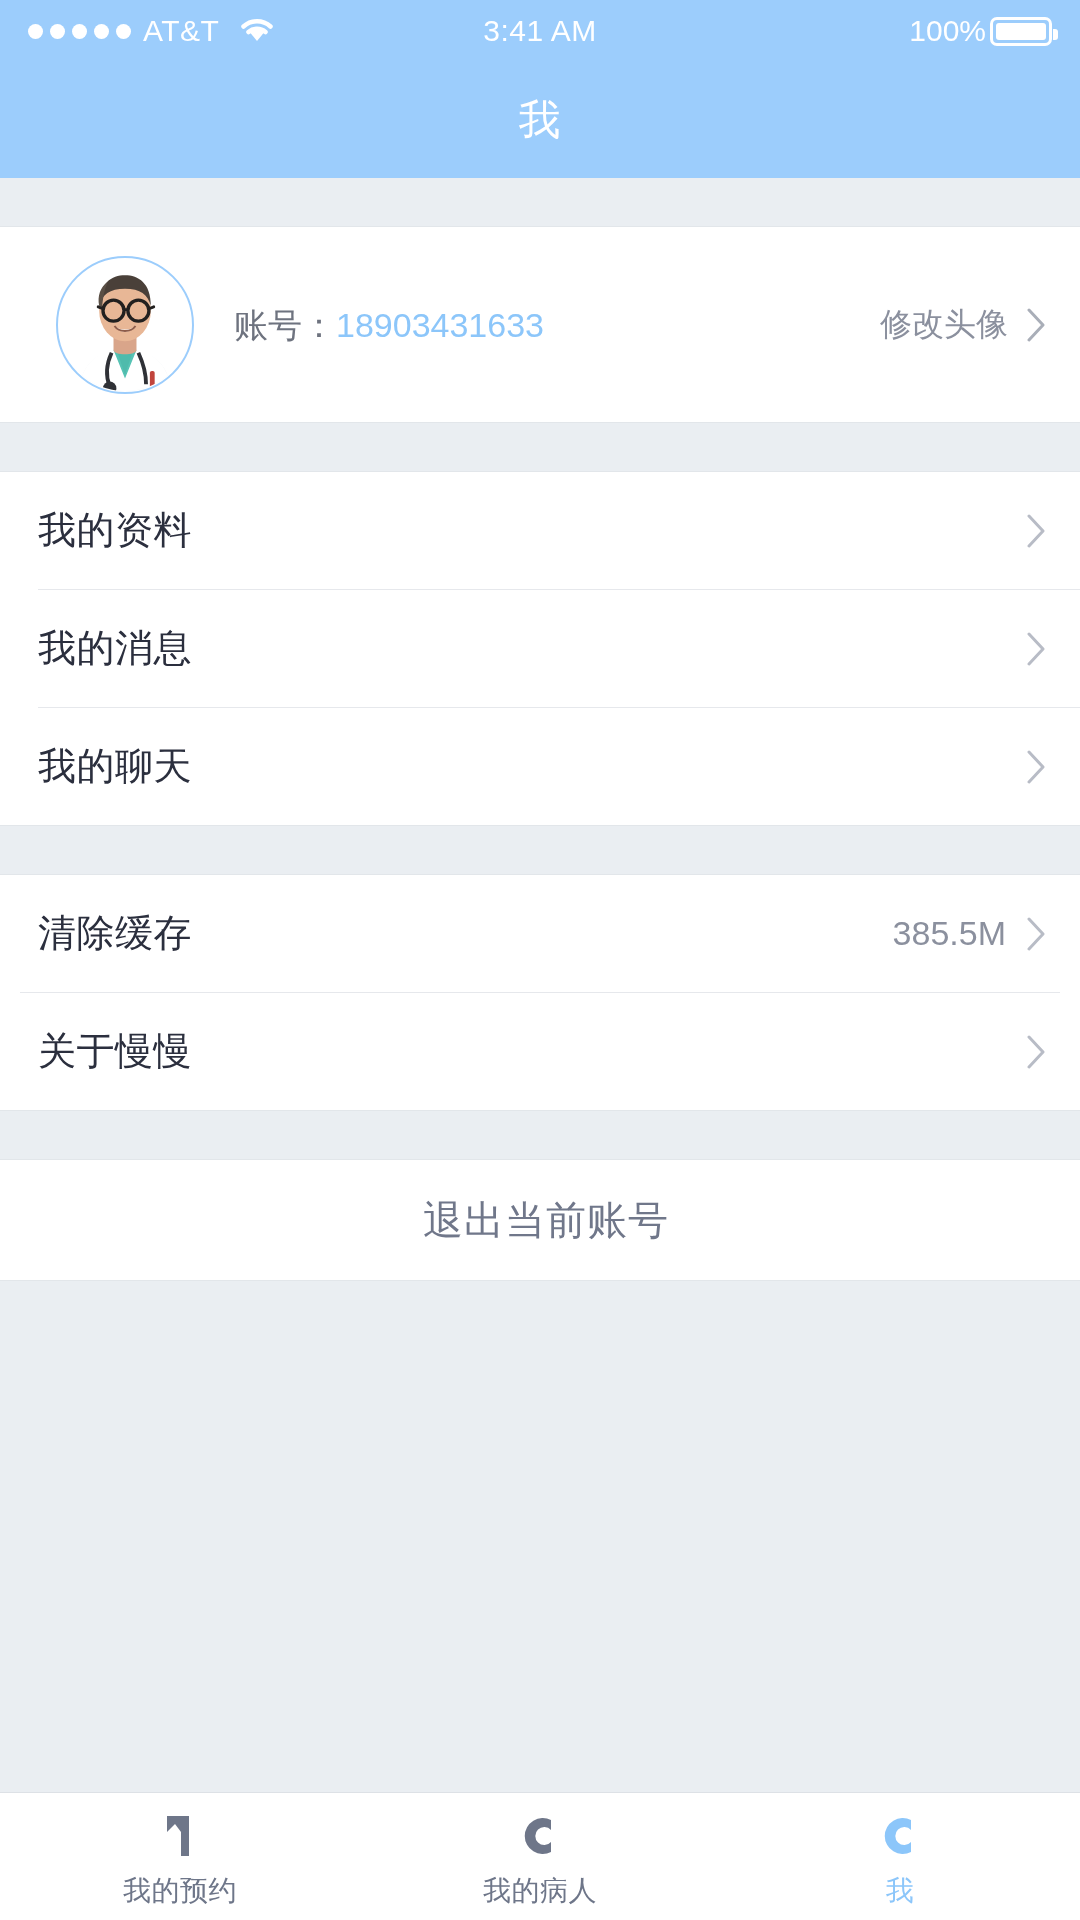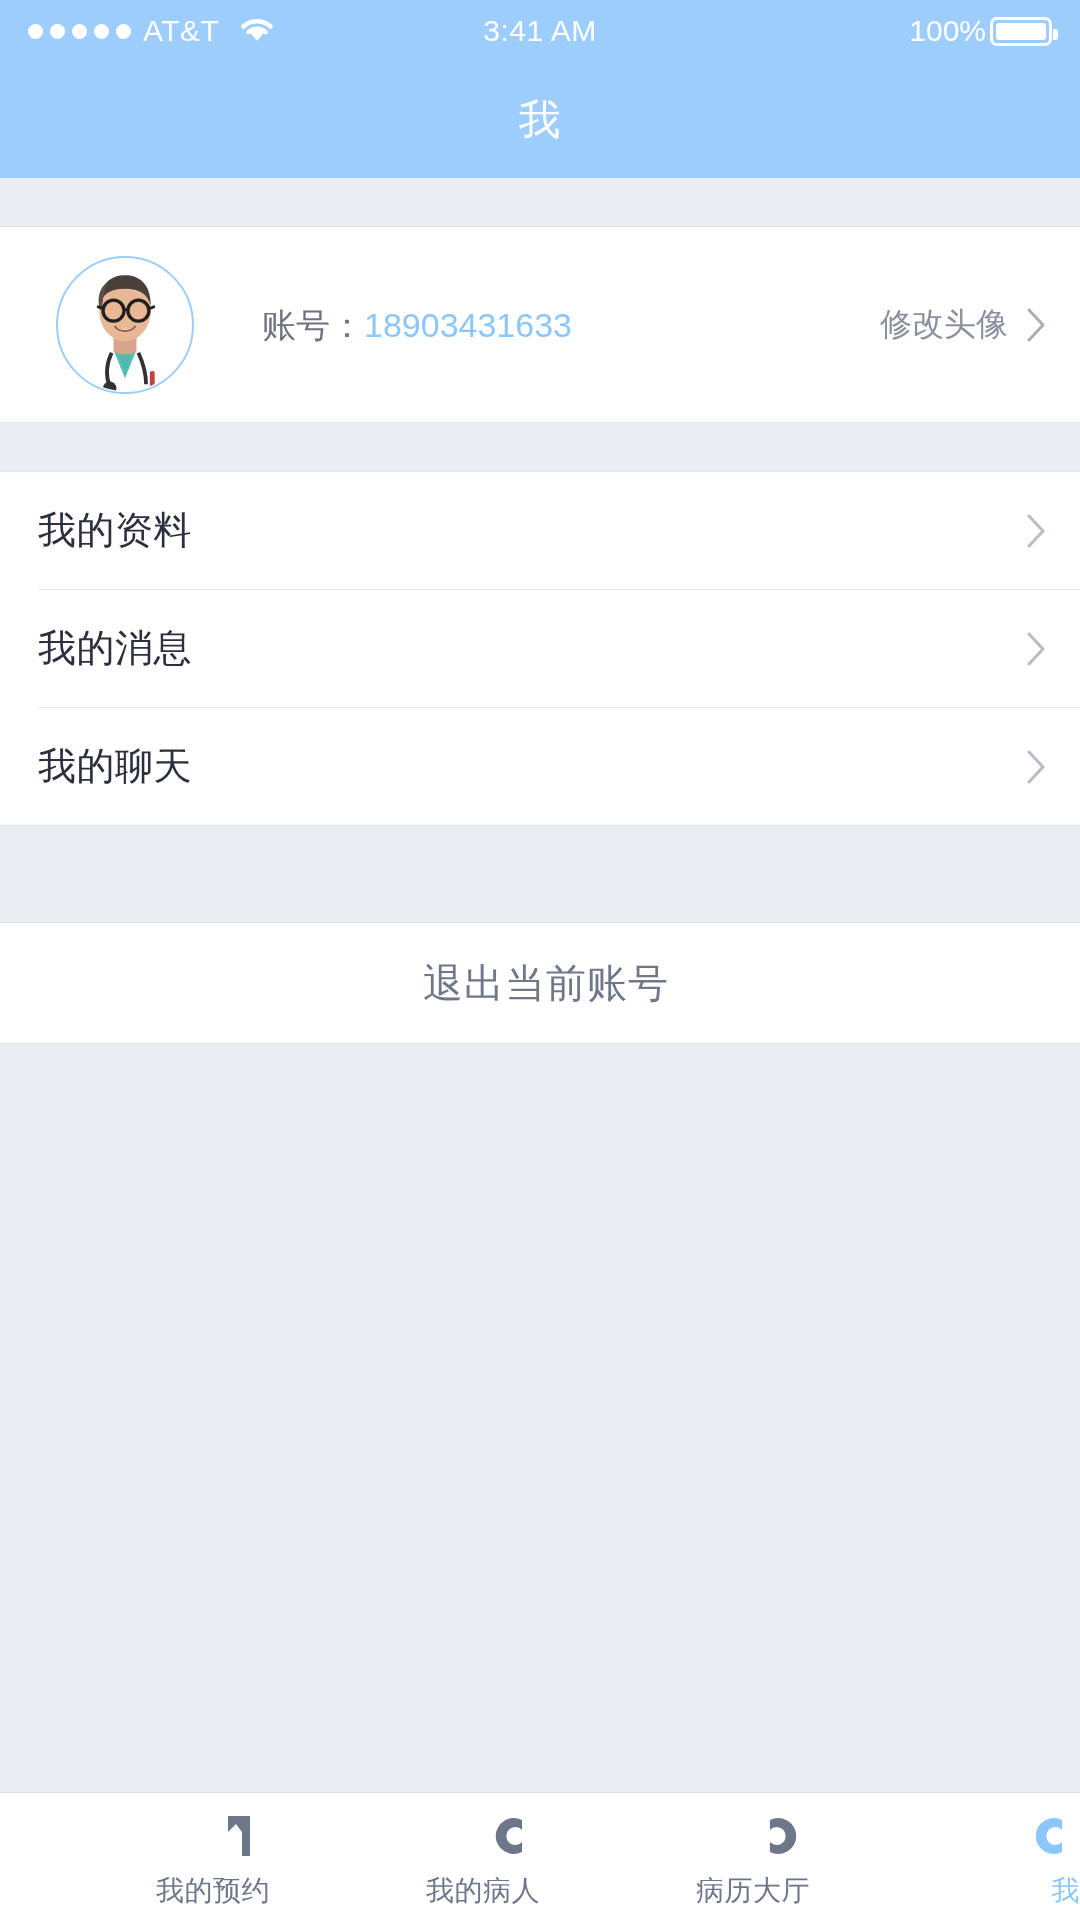--- a/index.html
+++ b/index.html
@@ -52,21 +52,21 @@
   
   .profile { display:flex; align-items:center; height:195px; padding:0 34px 0 56px; }
   .avatar {
     width:138px; height:138px; border-radius:50%;
     border:2px solid #9CCDFC; overflow:hidden; flex:0 0 auto;
     background:#ffffff; position:relative;
   }
   .avatar svg { display:block; width:100%; height:100%; }
   .p-info { margin-left:40px; display:flex; flex-direction:column; justify-content:center; gap:22px; }
   .p-name { font-size:40px; color:#2B2F3E; line-height:1; }
-  .p-acct { font-size:34px; color:#6E737F; line-height:1;margin-left:28px; }
+  .p-acct { font-size:34px; color:#6E737F; line-height:1; }
   .p-acct b { color:#8CC6FA; font-weight:400; }
   .p-edit {
     margin-left:auto; display:flex; align-items:center; gap:18px;
     font-size:32px; color:#8B909E;
   }
 
   
   .row {
     position:relative; height:117px; display:flex; align-items:center;
     padding:0 34px 0 38px;
@@ -86,21 +86,21 @@
     font-size:40px; color:#70778A; letter-spacing:1px;padding-left:12px;
   }
 
   
   .tabbar {
     position:absolute; left:0; bottom:0; width:1080px; height:128px;
     background:#ffffff; border-top:1px solid #DDE1E6;
     display:flex; align-items:stretch;
   }
   .tab {
-    flex:1; display:flex; flex-direction:column; align-items:flex-end;
+    flex:1; display:flex; flex-direction:column; align-items:center;
     justify-content:center; gap:10px; padding-top:6px;
   }
   .tab-icon { width:58px; height:52px; display:block; }
   .tab-label { font-size:28px; color:#6E7689; letter-spacing:.5px; }
   .tab.active .tab-label { color:#8CC6FA; }
 </style>
 </head>
 <body>
 
 <div id="phone">
@@ -226,20 +226,42 @@
       <span class="row-right">
         <svg class="chev" viewBox="0 0 20 34">
           <path d="M3 2 L17 17 L3 32" stroke="#B8BCC6" stroke-width="3" fill="none" stroke-linecap="round" stroke-linejoin="round"></path>
         </svg>
       </span>
     </div>
   </div>
 
   <div class="gap"></div>
 
+  <div class="card">
+
+    <div class="row">
+      <span class="row-label">清除缓存</span>
+      <span class="row-right">
+        <span class="row-value">385.5M</span>
+        <svg class="chev" viewBox="0 0 20 34">
+          <path d="M3 2 L17 17 L3 32" stroke="#B8BCC6" stroke-width="3" fill="none" stroke-linecap="round" stroke-linejoin="round"></path>
+        </svg>
+      </span>
+    </div>
+    <div class="sep full"></div>
+
+    <div class="row">
+      <span class="row-label">关于慢慢</span>
+      <span class="row-right">
+        <svg class="chev" viewBox="0 0 20 34">
+          <path d="M3 2 L17 17 L3 32" stroke="#B8BCC6" stroke-width="3" fill="none" stroke-linecap="round" stroke-linejoin="round"></path>
+        </svg>
+      </span>
+    </div>
+  </div>
 
   <div class="gap"></div>
 
   <div class="card">
     <div class="logout">退出当前账号</div>
   </div>
 
   <div class="tabbar">
 
     <div class="tab">
@@ -249,26 +271,20 @@
       <span class="tab-label">我的预约</span>
     </div>
 
     <div class="tab">
       <svg class="tab-icon" viewBox="0 0 58 52">
         <path d="M40 10 A18 18 0 1 0 40 42 L40 32 A9 9 0 1 1 40 20 Z" fill="#6E7689"></path>
       </svg>
       <span class="tab-label">我的病人</span>
     </div>
 
-    <div class="tab">
-      <svg class="tab-icon" viewBox="0 0 58 52">
-        <path d="M18 10 A18 18 0 1 1 18 42 L18 32 A9 9 0 1 0 18 20 Z" fill="#6E7689"></path>
-      </svg>
-      <span class="tab-label">病历大厅</span>
-    </div>
 
     <div class="tab active">
       <svg class="tab-icon" viewBox="0 0 58 52">
         <path d="M40 10 A18 18 0 1 0 40 42 L40 32 A9 9 0 1 1 40 20 Z" fill="#8CC6FA"></path>
       </svg>
       <span class="tab-label">我</span>
     </div>
   </div>
 
 </div>

